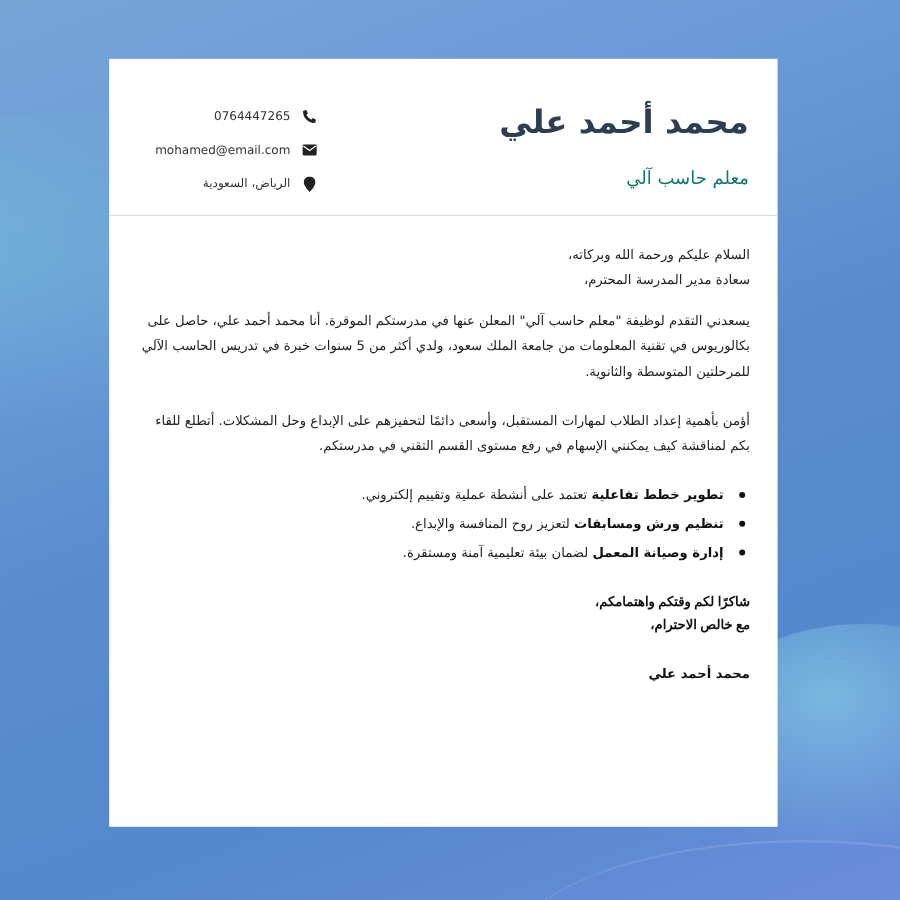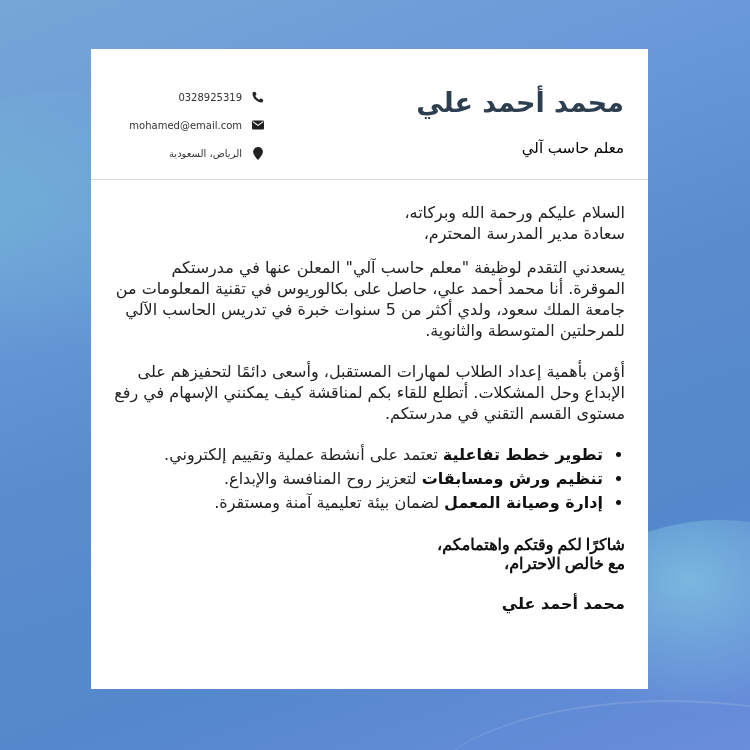--- a/index.html
+++ b/index.html
@@ -42,21 +42,21 @@
       right: 24px; top: 38px;
       font-size: 27px;
       font-weight: bold;
       color: #2c3e50;
       letter-spacing: 0.5px;
     }
     .job-title {
       position: absolute;
       right: 24px; top: 90px;
       font-size: 15px;
-      color: #000000;
+      color: #0f766e;
       margin-left: 23px;
     }
     .contacts {
       position: absolute;
       right: 383px; top: 41px;
       width: 160px;
     }
     .contact-row {
       display: flex;
       flex-direction: row;
@@ -69,21 +69,21 @@
     .contact-row .icon {
       width: 14px; height: 14px;
       display: inline-flex; align-items: center; justify-content: center;
       margin-left: 9px;
     }
     .contact-row .ltr { direction: ltr; }
     .body {
       position: absolute;
       right: 23px; top: 153px;
       width: 512px;
-      font-size: 16px;
+      font-size: 11px;
       line-height: 21px;
       text-align: right;
       color: #222;
     }
     .body p { margin-bottom: 20px; }
     .body p.greeting { margin-bottom: 13px; }
     .body p.intro-list { margin-bottom: 5px; }
     .bullets { list-style: none; margin-bottom: 22px; }
     .bullets li {
       position: relative;
@@ -114,21 +114,21 @@
     <div class="name">محمد أحمد علي</div>
     <div class="job-title">معلم حاسب آلي</div>
 
     <div class="contacts">
       <div class="contact-row">
         <span class="icon">
           <svg width="12" height="12" viewBox="0 0 16 16">
               <path d="M14.5 11.3l-2.6-1.2c-.4-.2-.9 0-1.1.3l-1 1.3C8 10.9 5.1 8 4.3 6.2l1.3-1c.4-.3.5-.7.3-1.1L4.7 1.5C4.5 1 4 .8 3.6 1L1.4 1.6C1 1.7.7 2.1.7 2.5c0 7 5.7 12.8 12.8 12.8.4 0 .8-.3.9-.7l.5-2.2c.1-.5-.1-.9-.4-1.1z" fill="#222"></path>
             </svg>
         </span>
-        <span class="ltr">0328925319</span>
+        <span class="ltr">0764447265</span>
       </div>
       <div class="contact-row">
         <span class="icon">
           <svg width="12" height="10" viewBox="0 0 16 12">
               <rect x="0" y="0" width="16" height="12" rx="1.5" fill="#222"></rect>
               <path d="M1 1.5l7 5 7-5" stroke="#fff" stroke-width="1.4" fill="none"></path>
             </svg>
         </span>
         <span class="ltr">mohamed@email.com</span>
       </div>

